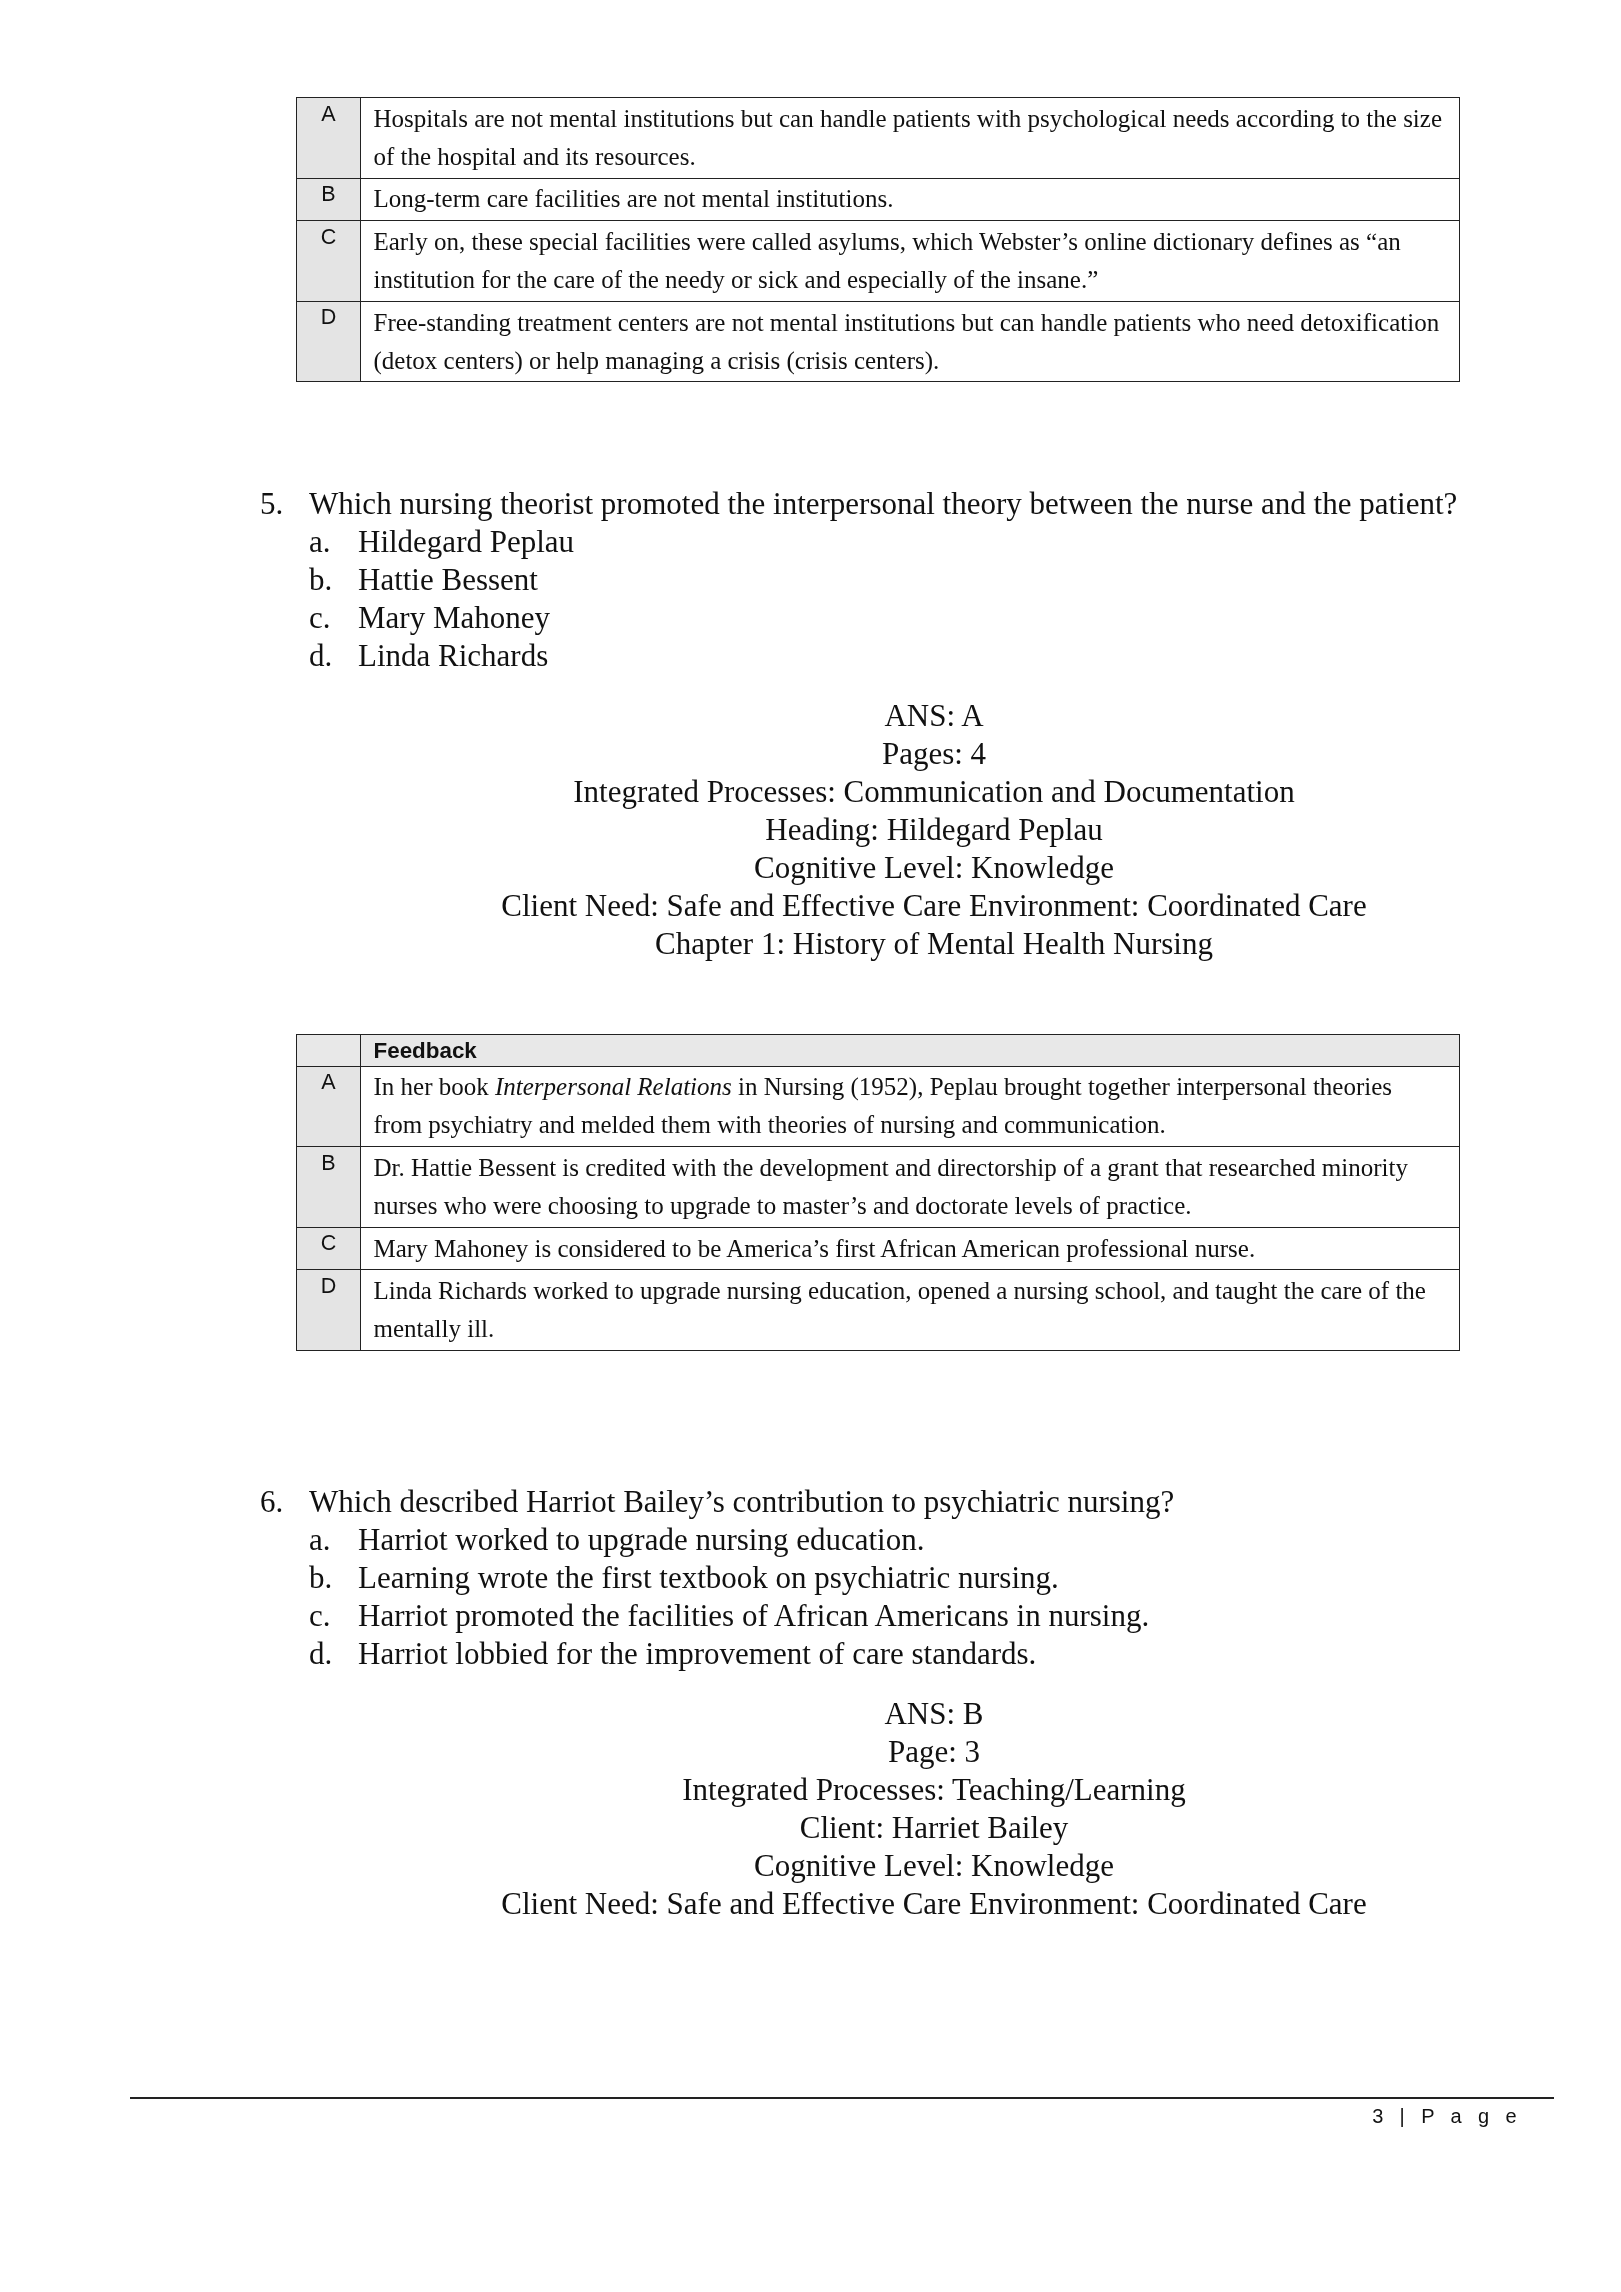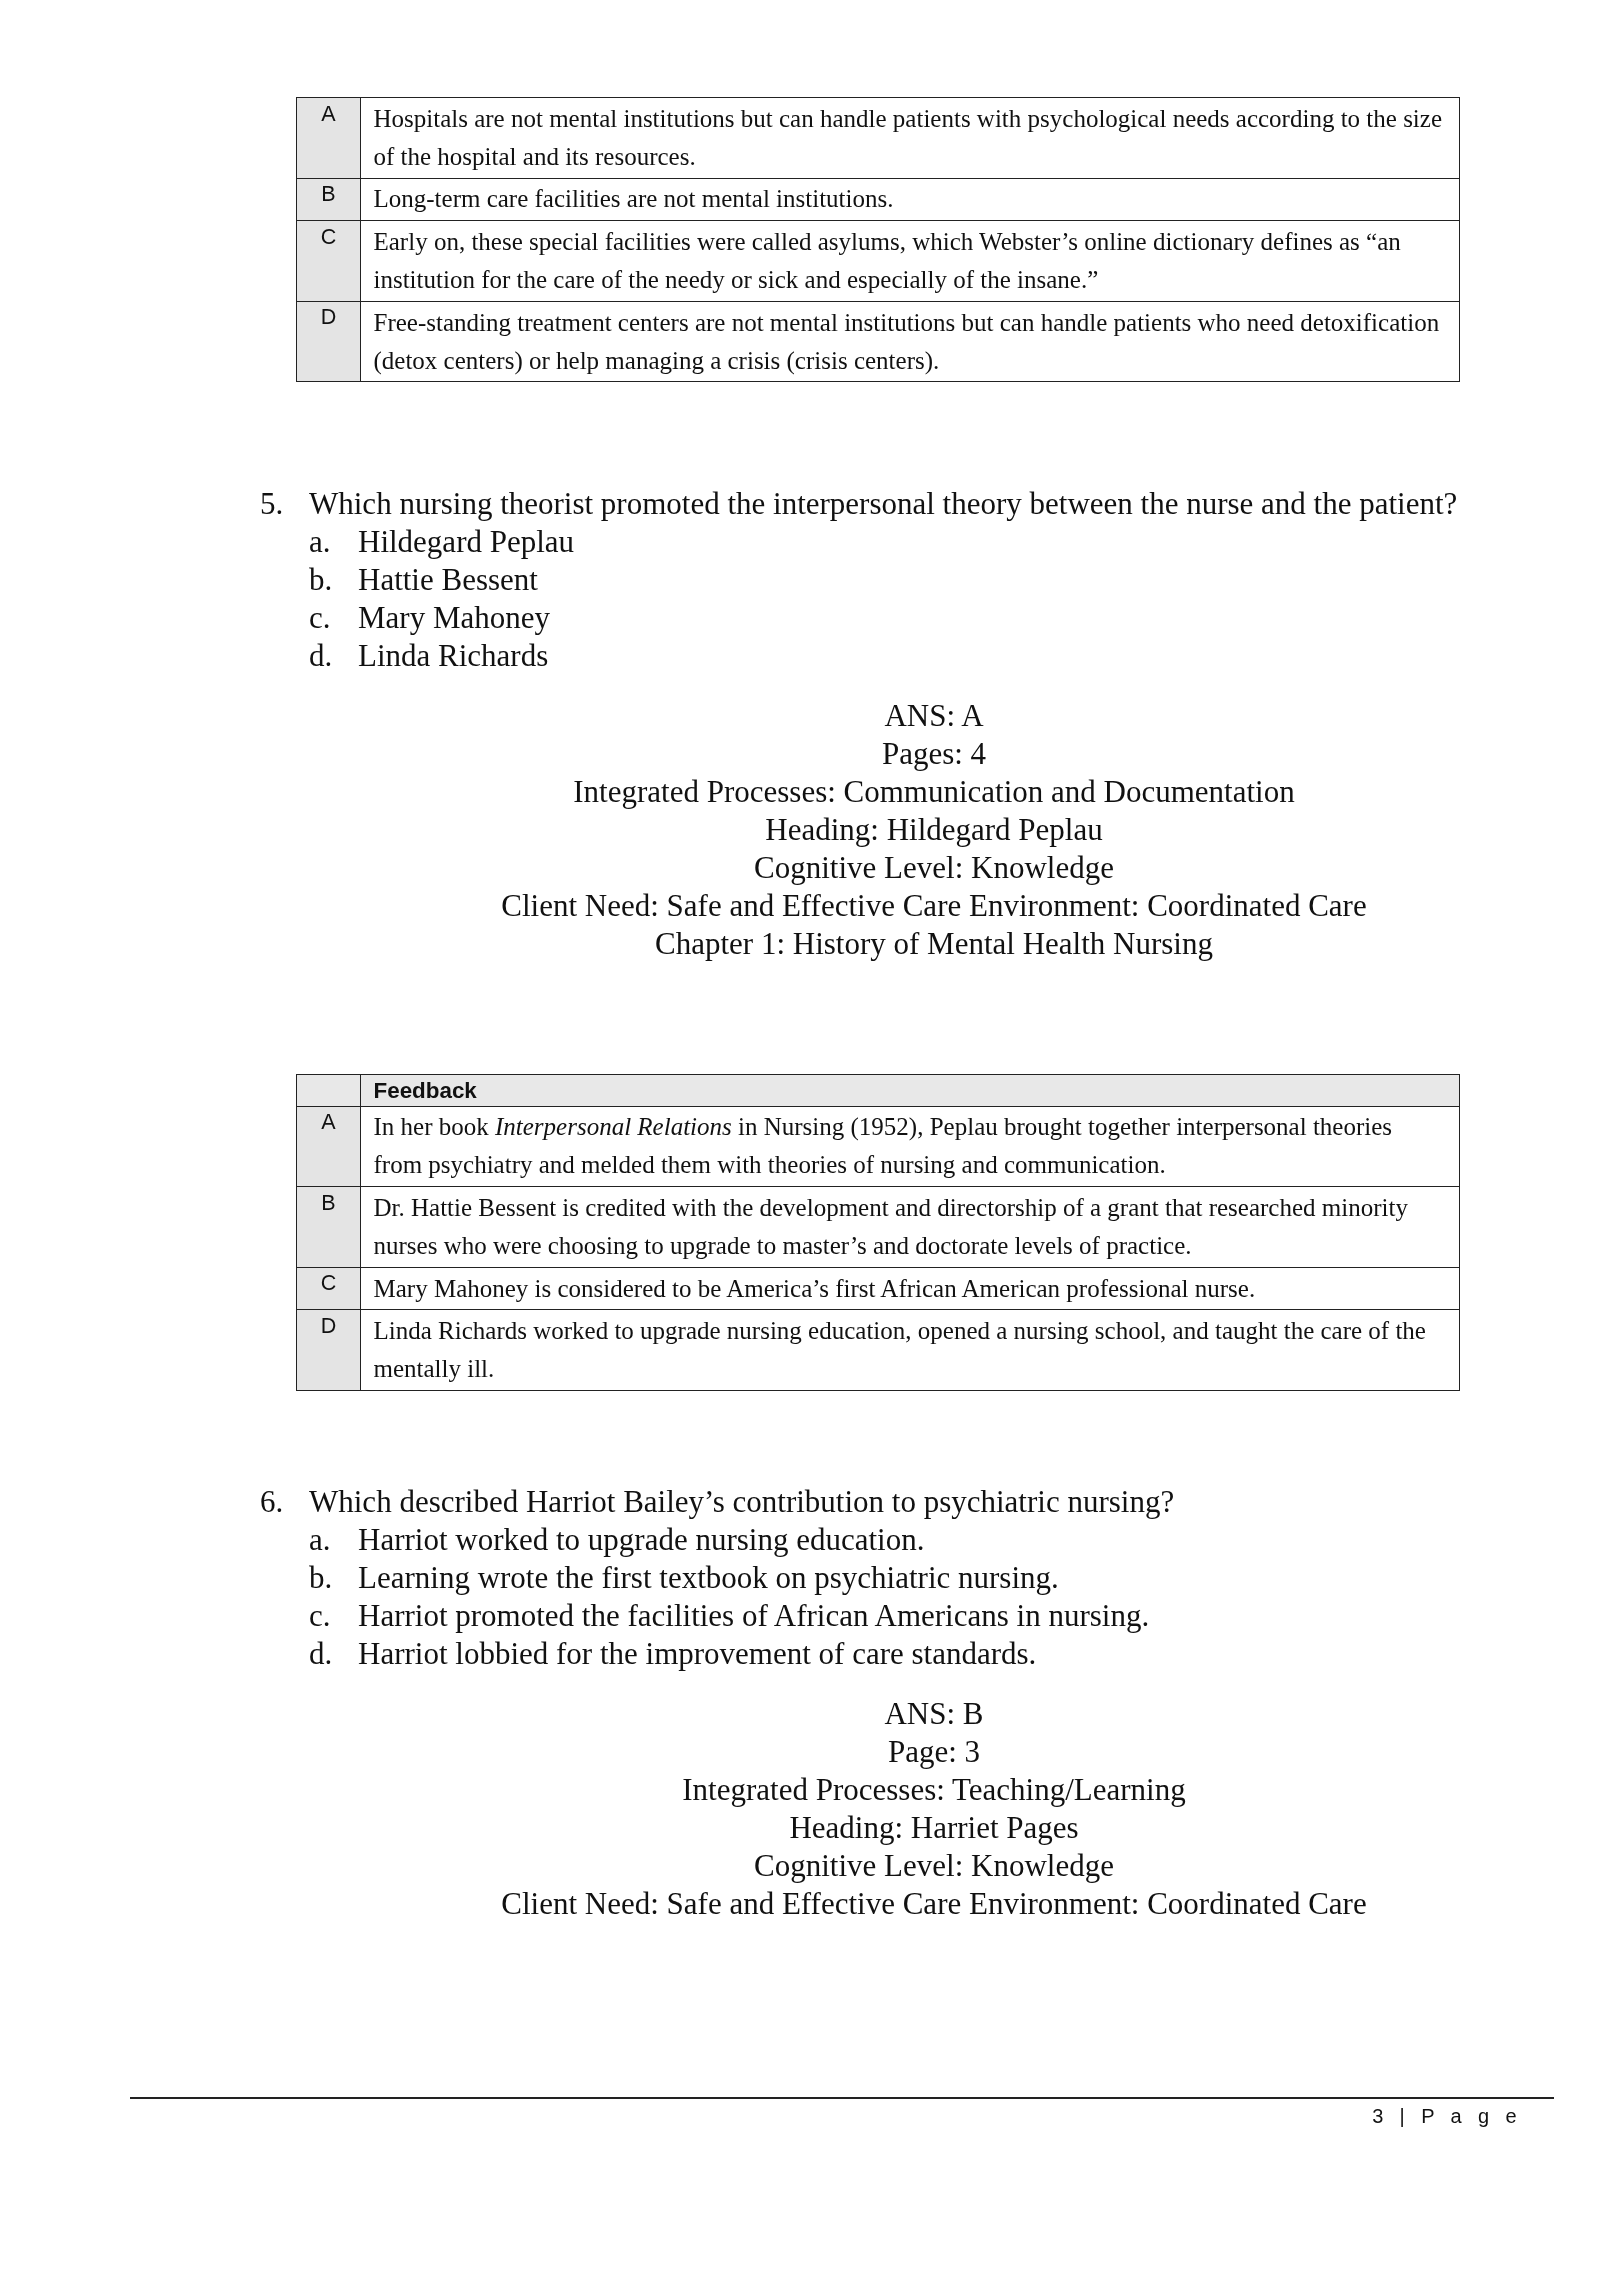--- a/index.html
+++ b/index.html
@@ -71,21 +71,21 @@
     <div>ANS:  A</div>
     <div>Pages: 4</div>
     <div>Integrated Processes: Communication and Documentation</div>
     <div>Heading: Hildegard Peplau</div>
     <div>Cognitive Level: Knowledge</div>
     <div>Client Need: Safe and Effective Care Environment: Coordinated Care</div>
     <div>Chapter 1: History of Mental Health Nursing</div>
   </div>
 </div>
 
-<table class="fb-table" style="top:1074px;border-radius:6px;">
+<table class="fb-table" style="top:1034px;border-radius:6px;">
   <tbody>
       <tr class="hdr">
     <td class="letter"></td>
     <td class="text">Feedback</td>
   </tr>
   <tr>
     <td class="letter">A</td>
     <td class="text"><span>In her book </span><i>Interpersonal Relations</i><span> in Nursing (1952), Peplau brought together interpersonal theories from psychiatry and melded them with theories of nursing and communication.</span></td>
   </tr>
   <tr>
@@ -123,21 +123,21 @@
       </div>
     <div class="opt">
         <span class="opt-letter">d.</span>
         <span>Harriot lobbied for the improvement of care standards.</span>
       </div>
   </div>
   <div class="meta">
     <div>ANS:  B</div>
     <div>Page: 3</div>
     <div>Integrated Processes: Teaching/Learning</div>
-    <div>Heading: Harriet Pages</div>
+    <div>Client: Harriet Bailey</div>
     <div>Cognitive Level: Knowledge</div>
     <div>Client Need: Safe and Effective Care Environment: Coordinated Care</div>
   </div>
 </div>
 
 <div class="footer-line"></div>
 <div class="footer-page">3 | P a g e</div>
 
 
 </body></html>

